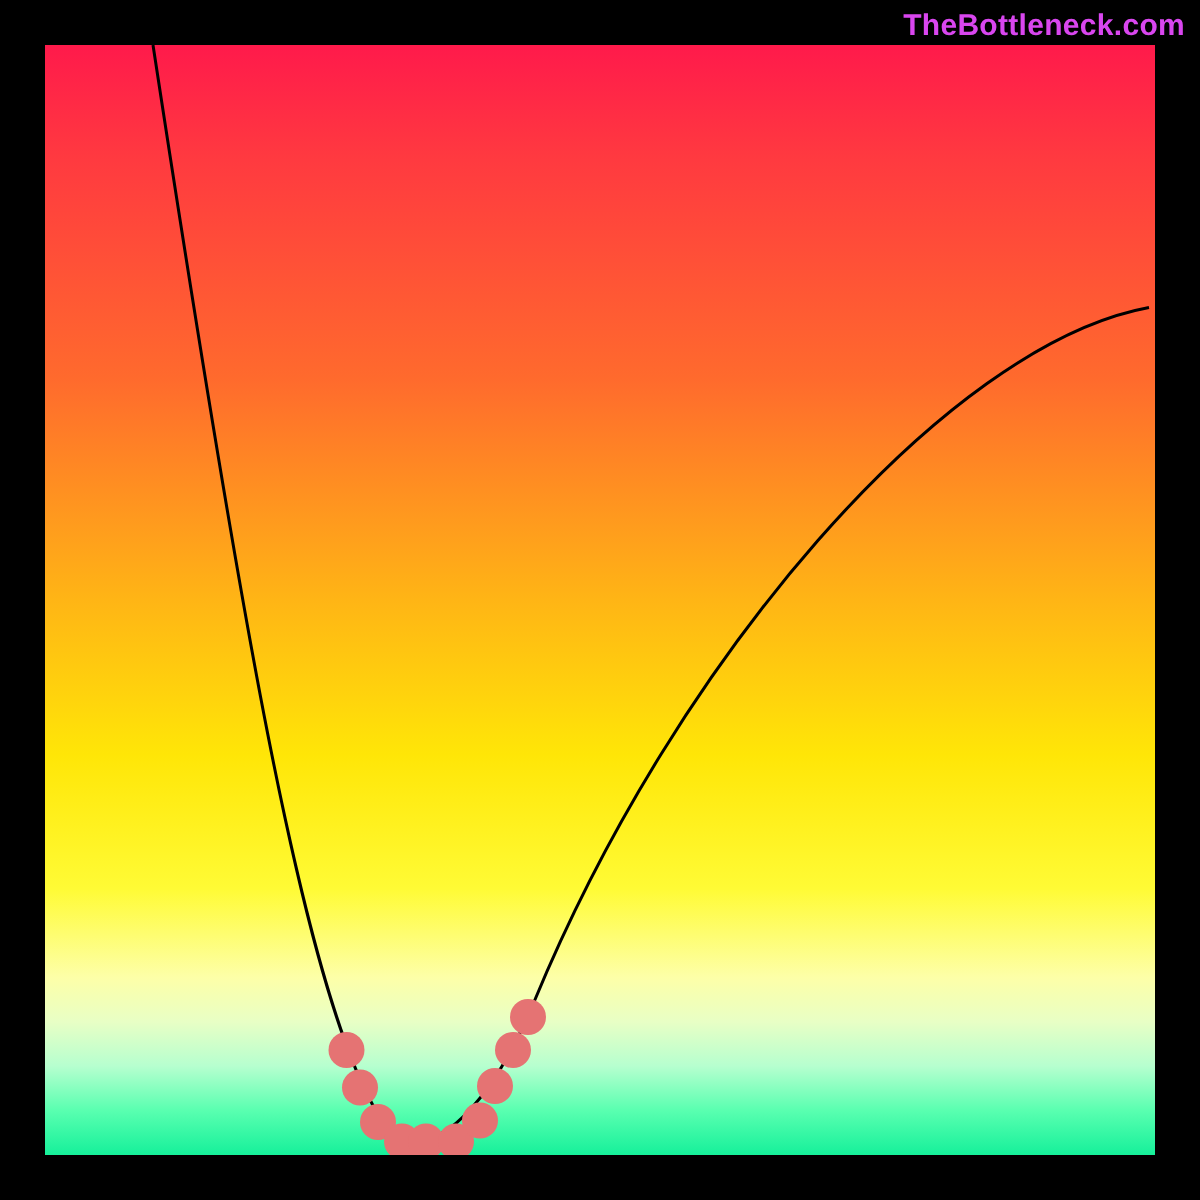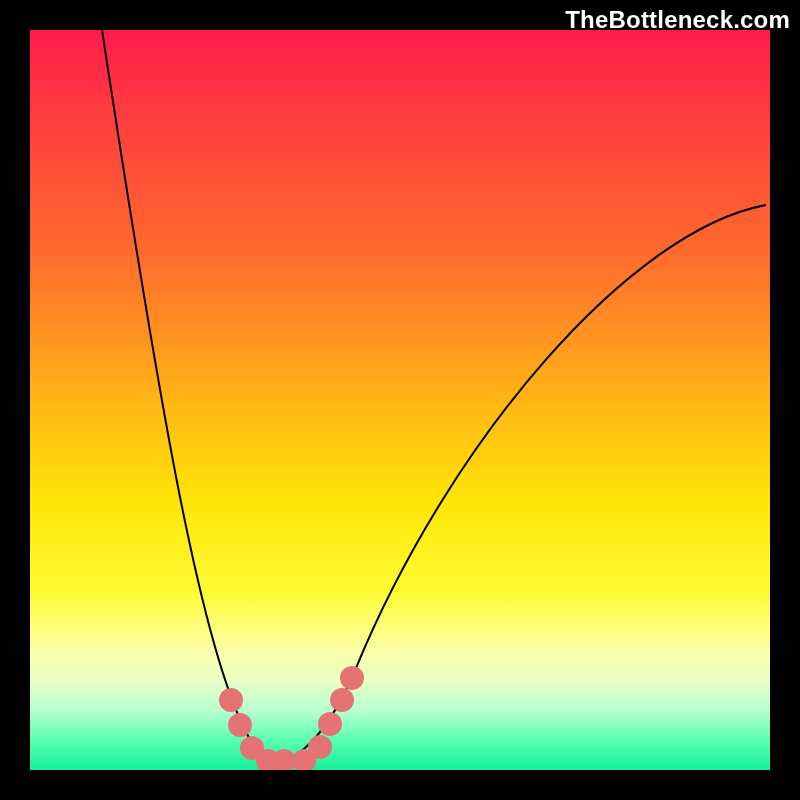--- a/index.html
+++ b/index.html
@@ -3,23 +3,23 @@
 <meta charset="utf-8">
 <style>
   * { margin: 0; padding: 0; box-sizing: border-box; }
   html, body { width: 800px; height: 800px; overflow: hidden; background: #000; }
   .wrap { position: relative; width: 800px; height: 800px; background: #000; }
   .watermark {
     position: absolute;
     top: 6px;
     right: 10px;
     font-family: Arial, Helvetica, sans-serif;
-    font-size: 24px;
+    font-size: 20px;
     font-weight: 600;
-    color: #ffffff;
+    color: #d946ef;
     letter-spacing: 0.2px;
   }
   .plot {
     position: absolute;
     left: 30px;
     top: 30px;
     width: 740px;
     height: 740px;
     overflow: hidden;
   }

